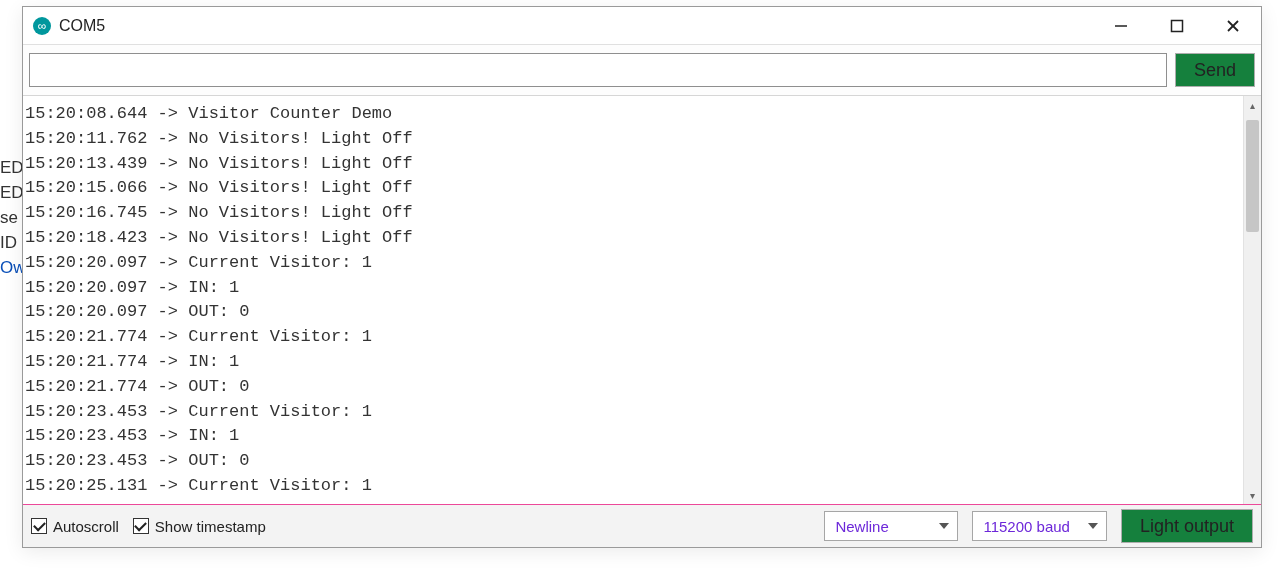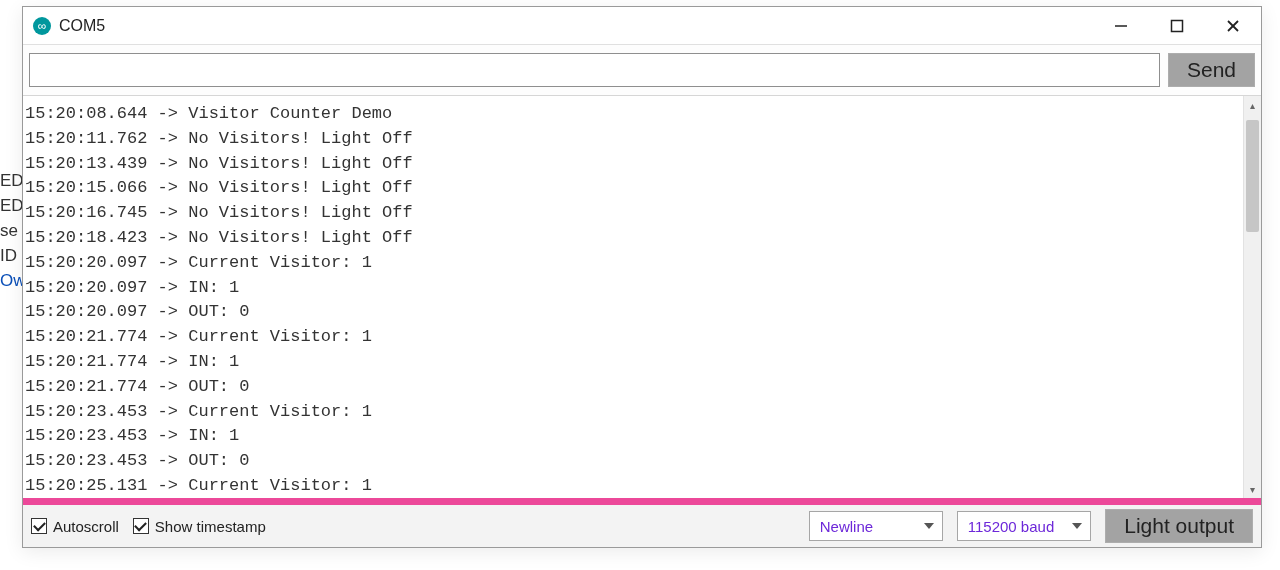--- a/index.html
+++ b/index.html
@@ -9,21 +9,21 @@
       background: #ffffff;
       overflow: hidden;
       width: 1280px;
       height: 570px;
       position: relative;
     }
     
     .bg-clip {
       position: absolute;
       left: 0;
-      top: 168px;
+      top: 155px;
       font-size: 17px;
       color: #333;
       line-height: 25px;
       z-index: 0;
     }
     .bg-clip .blue { color: #0a4fb8; text-align: right; }
     .window {
       position: absolute;
       left: 22px;
       top: 6px;
@@ -80,31 +80,31 @@
       height: 34px;
       border: 1px solid #8f8f8f;
       padding: 0 8px;
       font-size: 14px;
       background: #fff;
     }
     .btn {
       height: 34px;
       padding: 0 18px;
       border: 1px solid #adadad;
-      background: #a3a3a3;
-      font-size: 21px;
+      background: #15803d;
+      font-size: 18px;
       color: #222;
       cursor: pointer;
     }
     
     .output-wrap {
       flex: 1;
       position: relative;
       display: flex;
-      border-bottom: 7px solid #ec4899;
+      border-bottom: 1px solid #ec4899;
       overflow: hidden;
     }
     .output {
       flex: 1;
       padding: 6px 2px 6px 2px;
       font-family: "Courier New", monospace;
       font-size: 17px;
       line-height: 24.8px;
       color: #333;
       white-space: pre;

